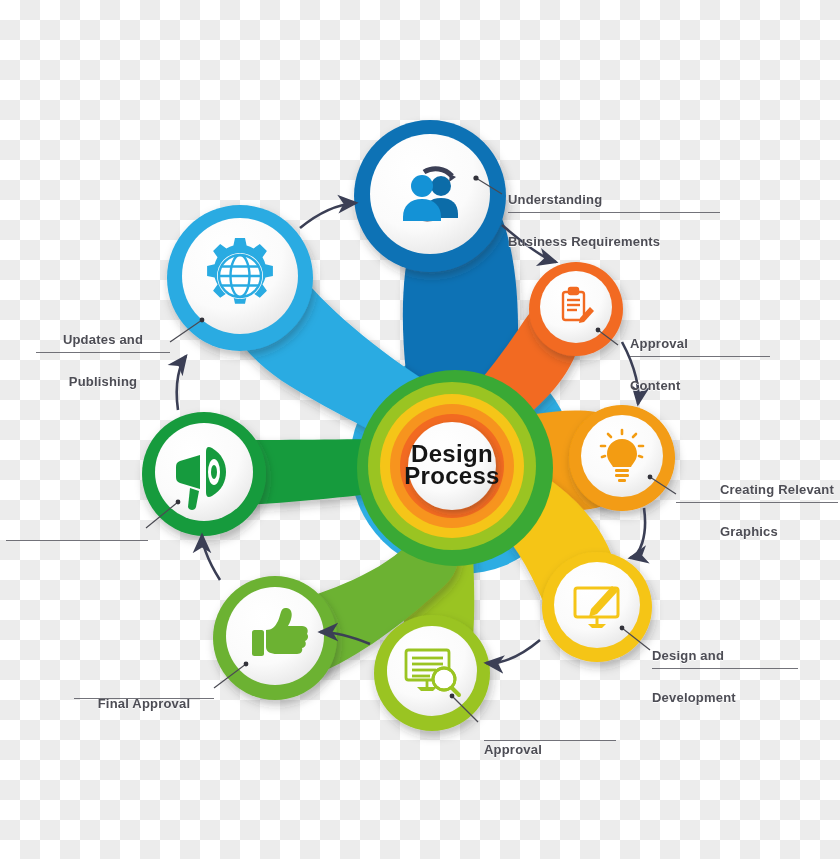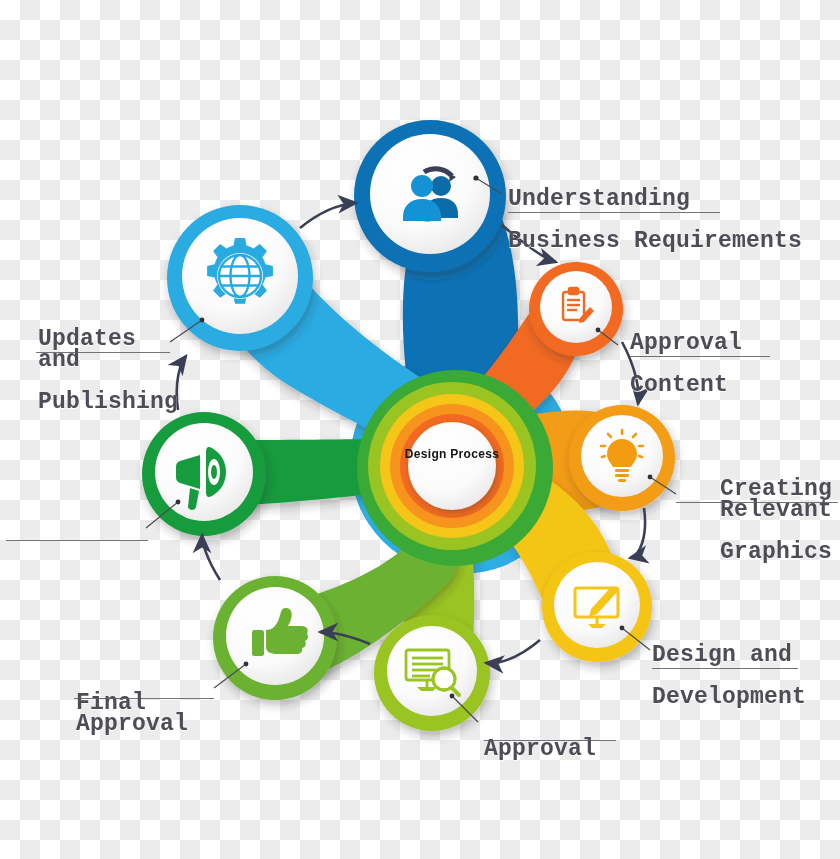--- a/index.html
+++ b/index.html
@@ -11,40 +11,40 @@
       linear-gradient(45deg,#ececec 25%,transparent 25%,transparent 75%,#ececec 75%,#ececec),
       linear-gradient(45deg,#ececec 25%,transparent 25%,transparent 75%,#ececec 75%,#ececec);
     background-size:40px 40px;
     background-position:0 0,20px 20px;
     overflow:hidden;
   }
   #stage{position:relative;width:840px;height:859px;}
   #diagram{position:absolute;left:0;top:0;width:840px;height:859px;}
   .lbl{
     position:absolute;
-    font-family:Liberation Mono, monospace;
+    font-family:Liberation Sans, sans-serif;
     font-weight:bold;
-    font-size:23px;
+    font-size:13px;
     line-height:21px;
     color:#4d4d55;
     letter-spacing:.2px;
     white-space:pre-line;
     text-shadow:0 1px 0 rgba(255,255,255,.85);
   }
   .lbl .ln{display:block;}
   .lbl.ralign{text-align:left;}
-  .lbl.lalign{text-align:left;}
+  .lbl.lalign{text-align:center;}
   .rule{position:absolute;height:1px;background:#5a5a63;opacity:.85;}
   .hub-text{
     position:absolute;
     text-align:center;
     font-family:"Liberation Sans", sans-serif;
     font-weight:bold;
     color:#151515;
-    font-size:12px;
+    font-size:24px;
     line-height:22px;
     letter-spacing:.3px;
   }
 </style>
 </head>
 <body>
 
 <div id="stage">
 
   <svg id="diagram" viewBox="0 0 840 859">

